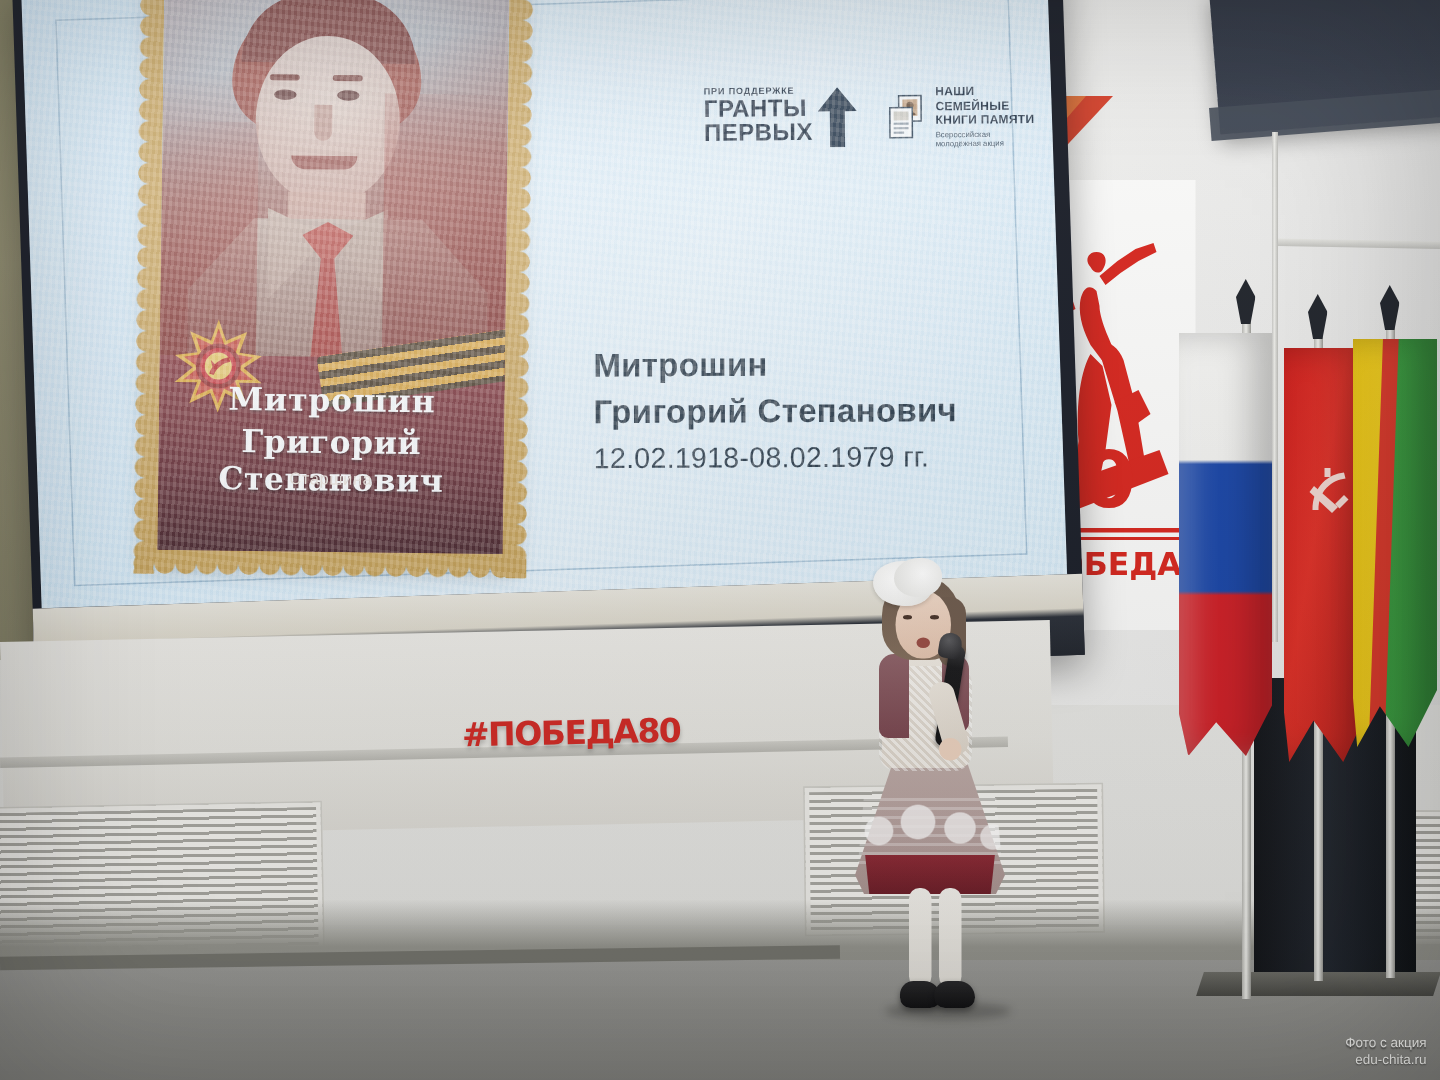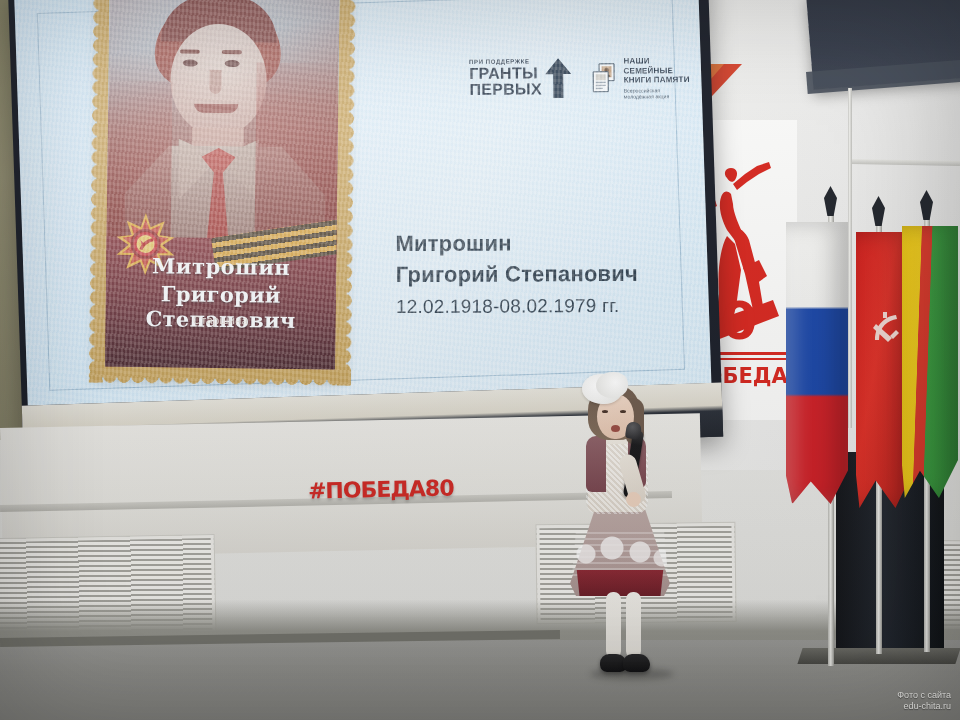--- a/index.html
+++ b/index.html
@@ -488,17 +488,17 @@
     <div class="mic"></div>
     <div class="mic-head"></div>
     <div class="g-armR"></div>
     <div class="g-hand"></div>
   </div>
 
   <div class="grade"></div>
   <div class="vignette"></div>
 
   <div class="wm">
-    <div>Фото с сайта</div>
+    <div>Фото с акция</div>
     <div>edu-chita.ru</div>
   </div>
 
 </div>
 
 </body></html>

